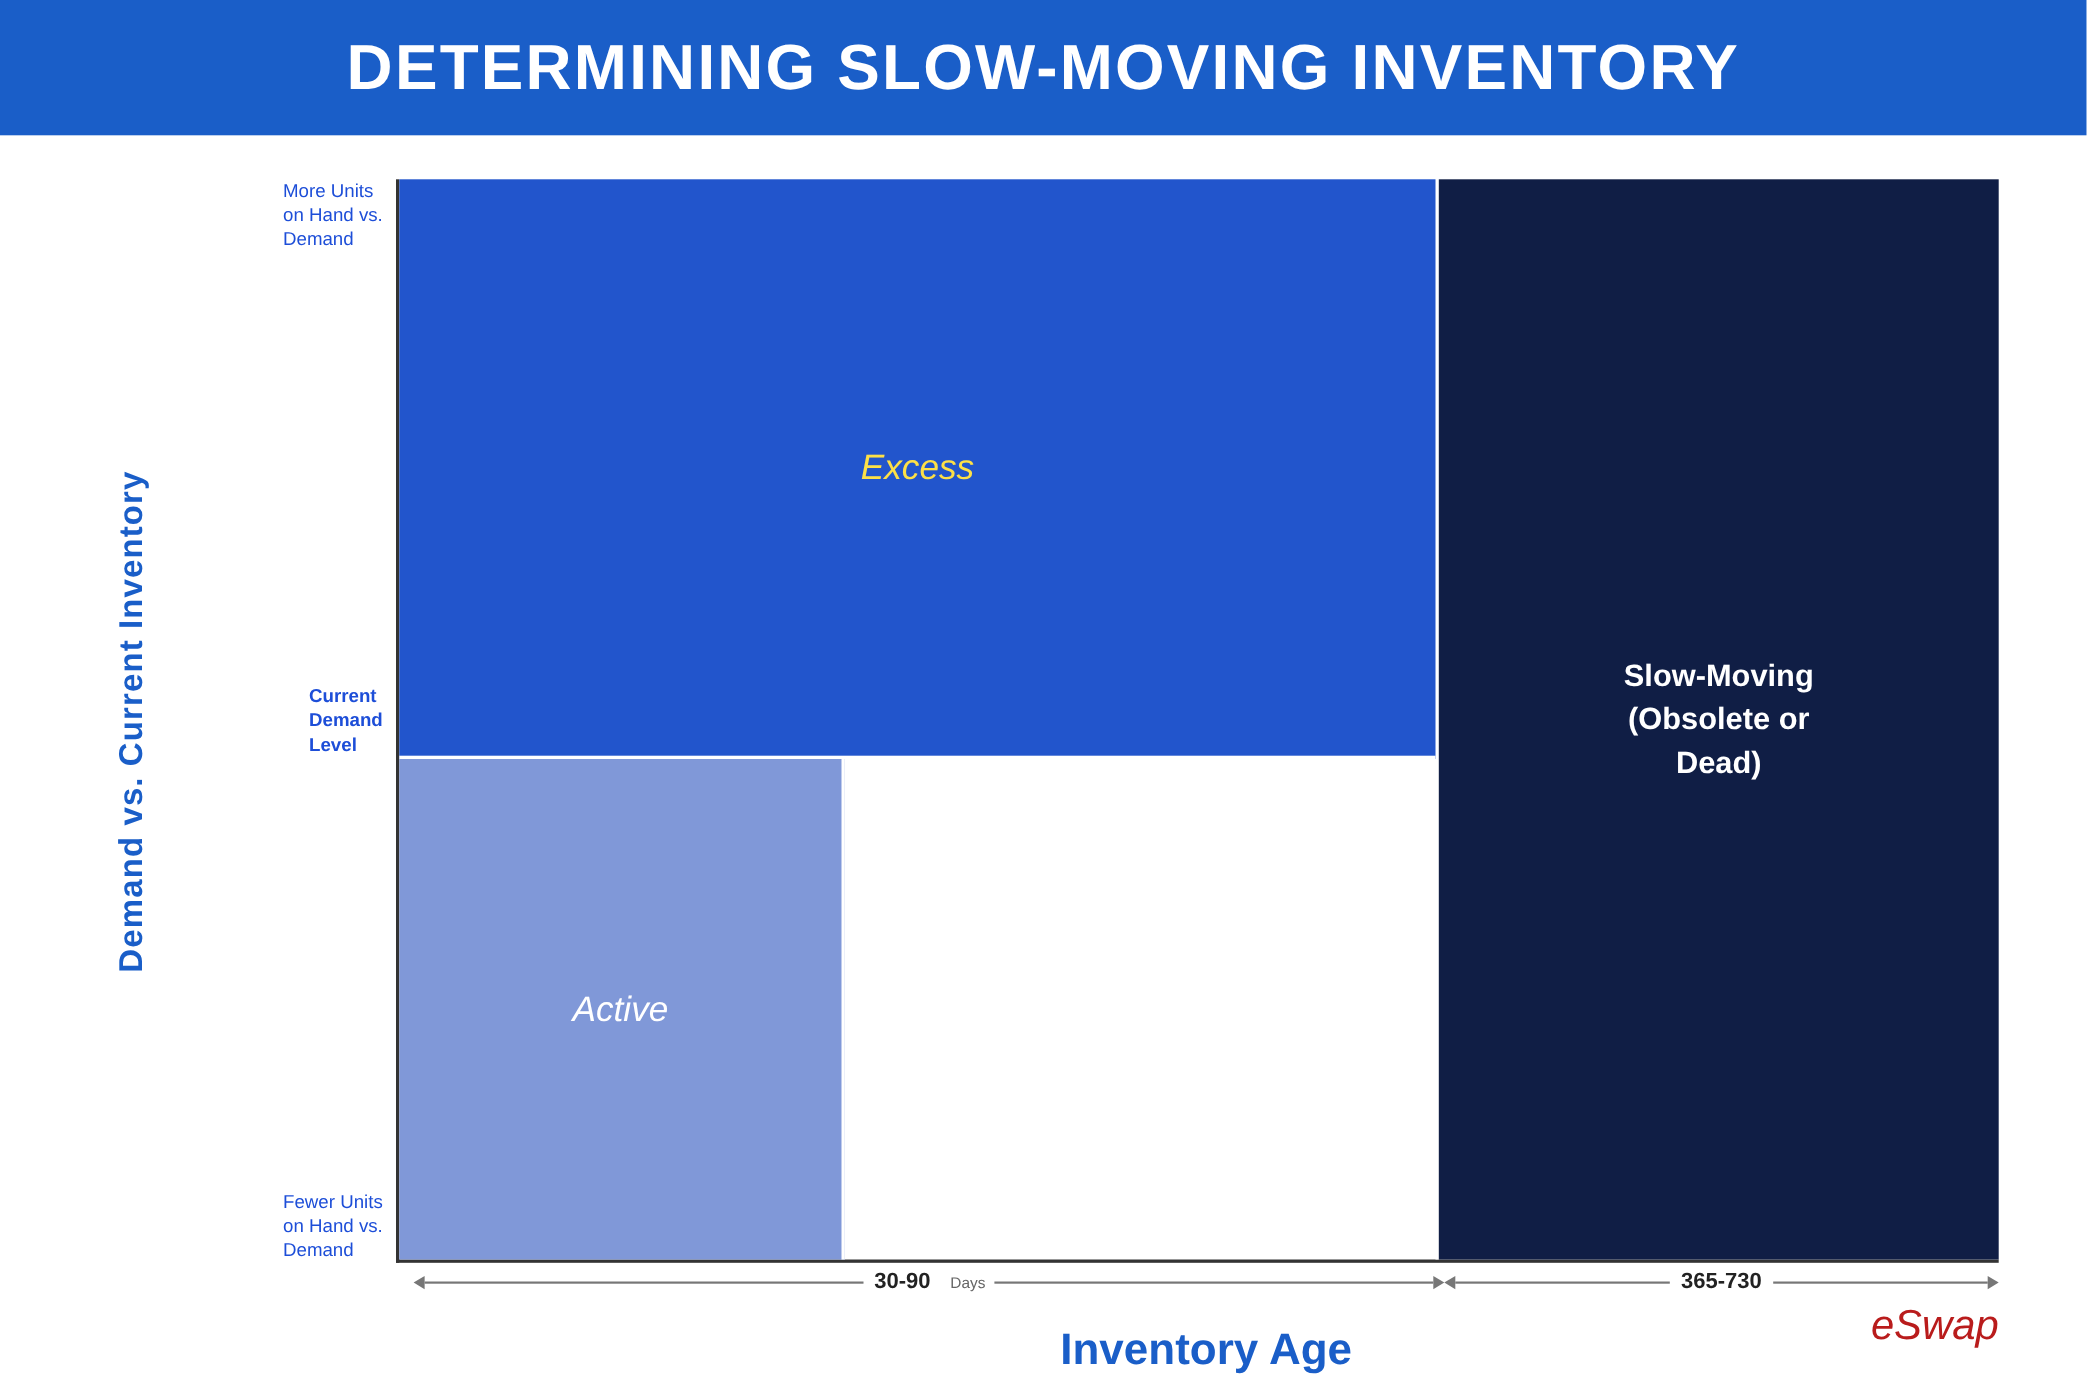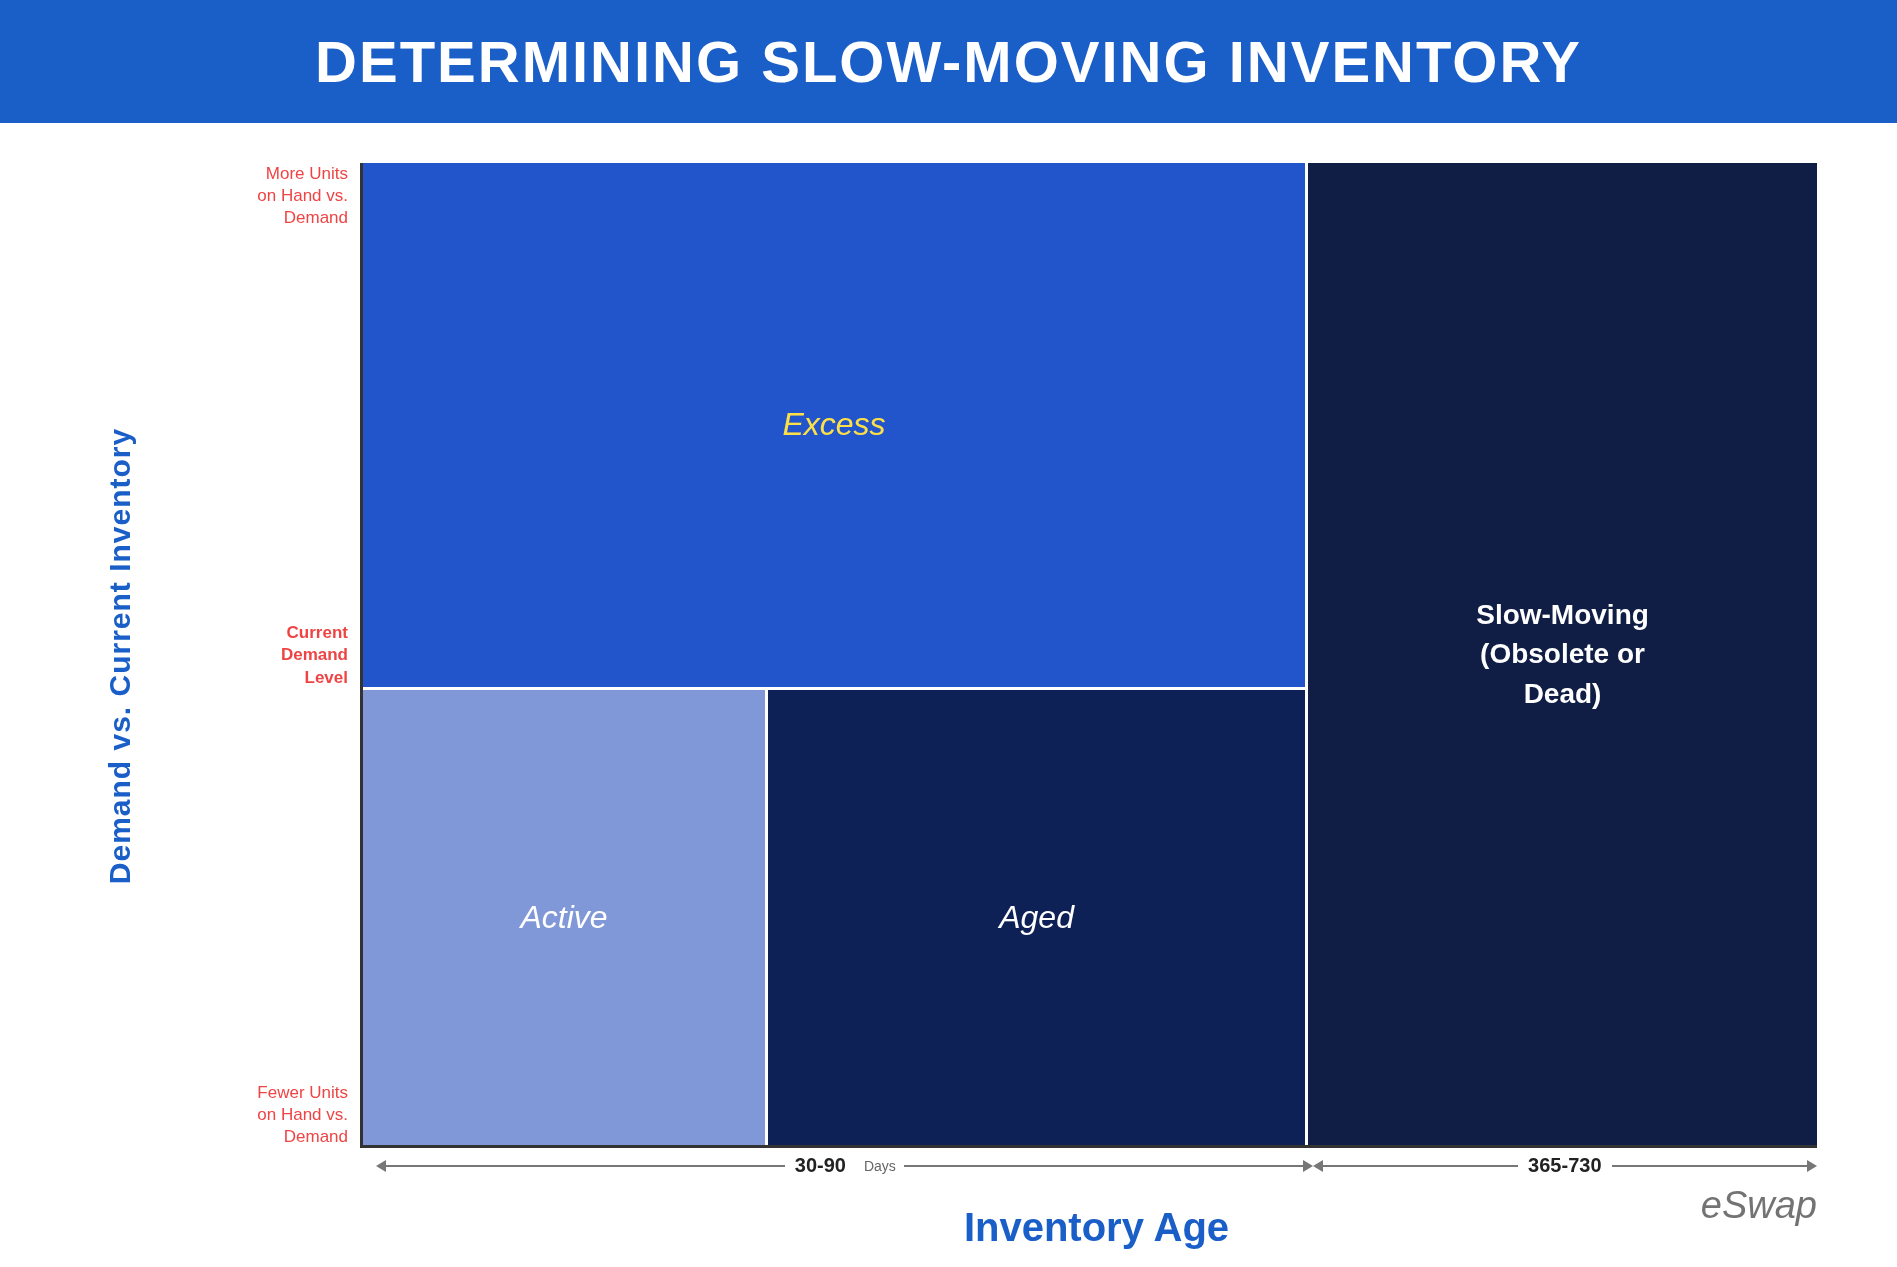--- a/index.html
+++ b/index.html
@@ -75,22 +75,21 @@
       flex-direction: column;
       justify-content: space-between;
       align-items: flex-end;
       padding-right: 12px;
       width: 200px;
       flex-shrink: 0;
     }
 
     .y-tick {
       font-size: 17px;
-      color: #ef4444;
-      text-align: right;
+      color: #1d4ed8;
       line-height: 1.3;
     }
 
     .y-tick.bold-tick {
       font-weight: 900;
       font-size: 17px;
     }
 
     .chart-main {
       display: flex;
@@ -198,21 +197,21 @@
       color: #1a5ec8;
       margin-top: 28px;
       width: 100%;
     }
 
     .eswap-logo {
       position: absolute;
       bottom: 40px;
       right: 80px;
       font-size: 38px;
-      color: #737373;
+      color: #b91c1c;
       font-style: italic;
     }
 
     .x-axis-wrapper {
       display: flex;
       flex-direction: row;
       width: 100%;
       gap: 16px;
     }
 
@@ -317,23 +316,20 @@
 
           <div class="col-30-90">
 
             <div class="cell-excess">
               <span class="cell-excess-label">Excess</span>
             </div>
 
             <div class="cell-bottom-row">
               <div class="cell-active">
                 <span class="cell-active-label">Active</span>
-              </div>
-              <div class="cell-aged">
-                <span class="cell-aged-label">Aged</span>
               </div>
             </div>
           </div>
 
           <div class="col-365-730">
             <div class="cell-slow">
               <span class="cell-slow-label">Slow-Moving<br>(Obsolete or<br>Dead)</span>
             </div>
           </div>
 

